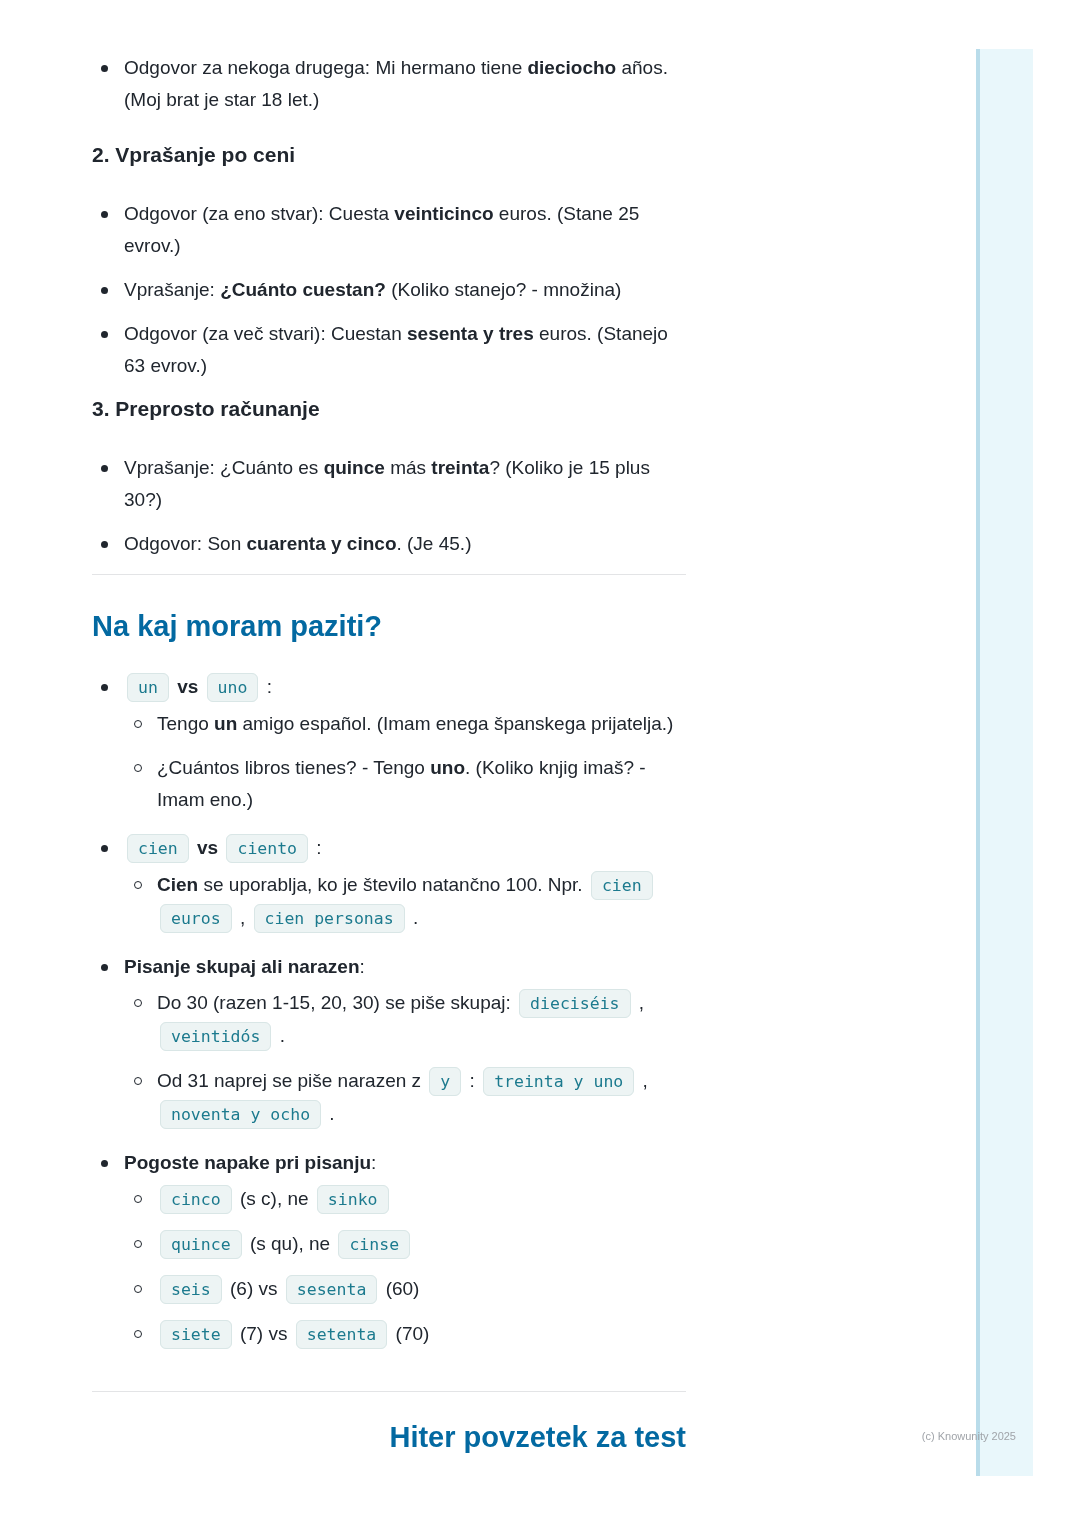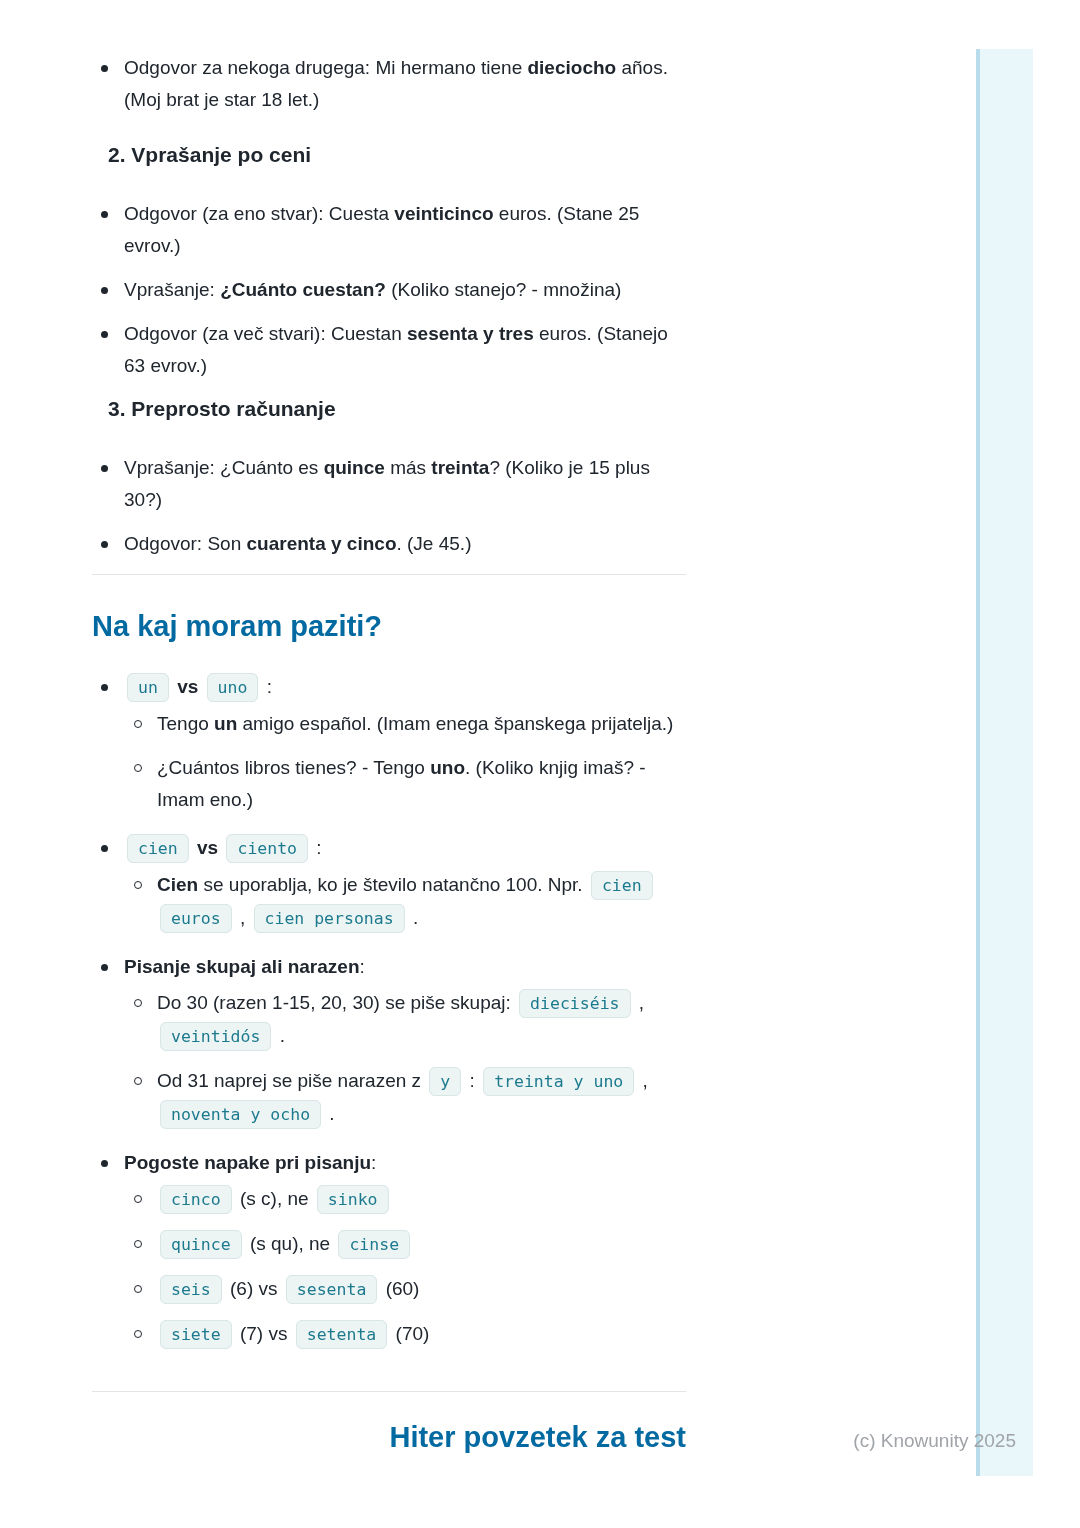--- a/index.html
+++ b/index.html
@@ -14,21 +14,21 @@
   .side-bar {
     position: absolute;
     left: 976px; top: 49px;
     width: 53px; height: 1427px;
     background: #e9f7fb;
     border-left: 4px solid #b9dcea;
   }
   .footer {
     position: absolute;
     top: 1430px; right: 64px;
-    font-size: 19px;
+    font-size: 11px;
     color: #a0a4a9;
     z-index: 2;
   }
   .content {
     position: relative;
     box-sizing: border-box;
     width: 939px;
     padding: 52px 253px 0 92px;
     font-size: 19px;
     line-height: 32px;
@@ -50,21 +50,21 @@
   ul.inner li::before {
     background: transparent;
     border: 1.8px solid #20262e;
     width: 6px; height: 6px;
     top: 12px;
   }
   .top-list { margin: 0 0 26px 0; }
   h3 {
     font-size: 21px; line-height: 26px;
     font-weight: 700;
-    margin: 0 0 30px 16px;
+    margin: 0 0 30px 0;
   }
   h3.second { margin-top: 14px; }
   h2 {
     font-size: 29px; line-height: 34px;
     font-weight: 700;
     color: #0369a1;
     margin: 34px 0 28px 0;
   }
   h2.last { margin-top: 28px; text-align: right; }
   hr {

